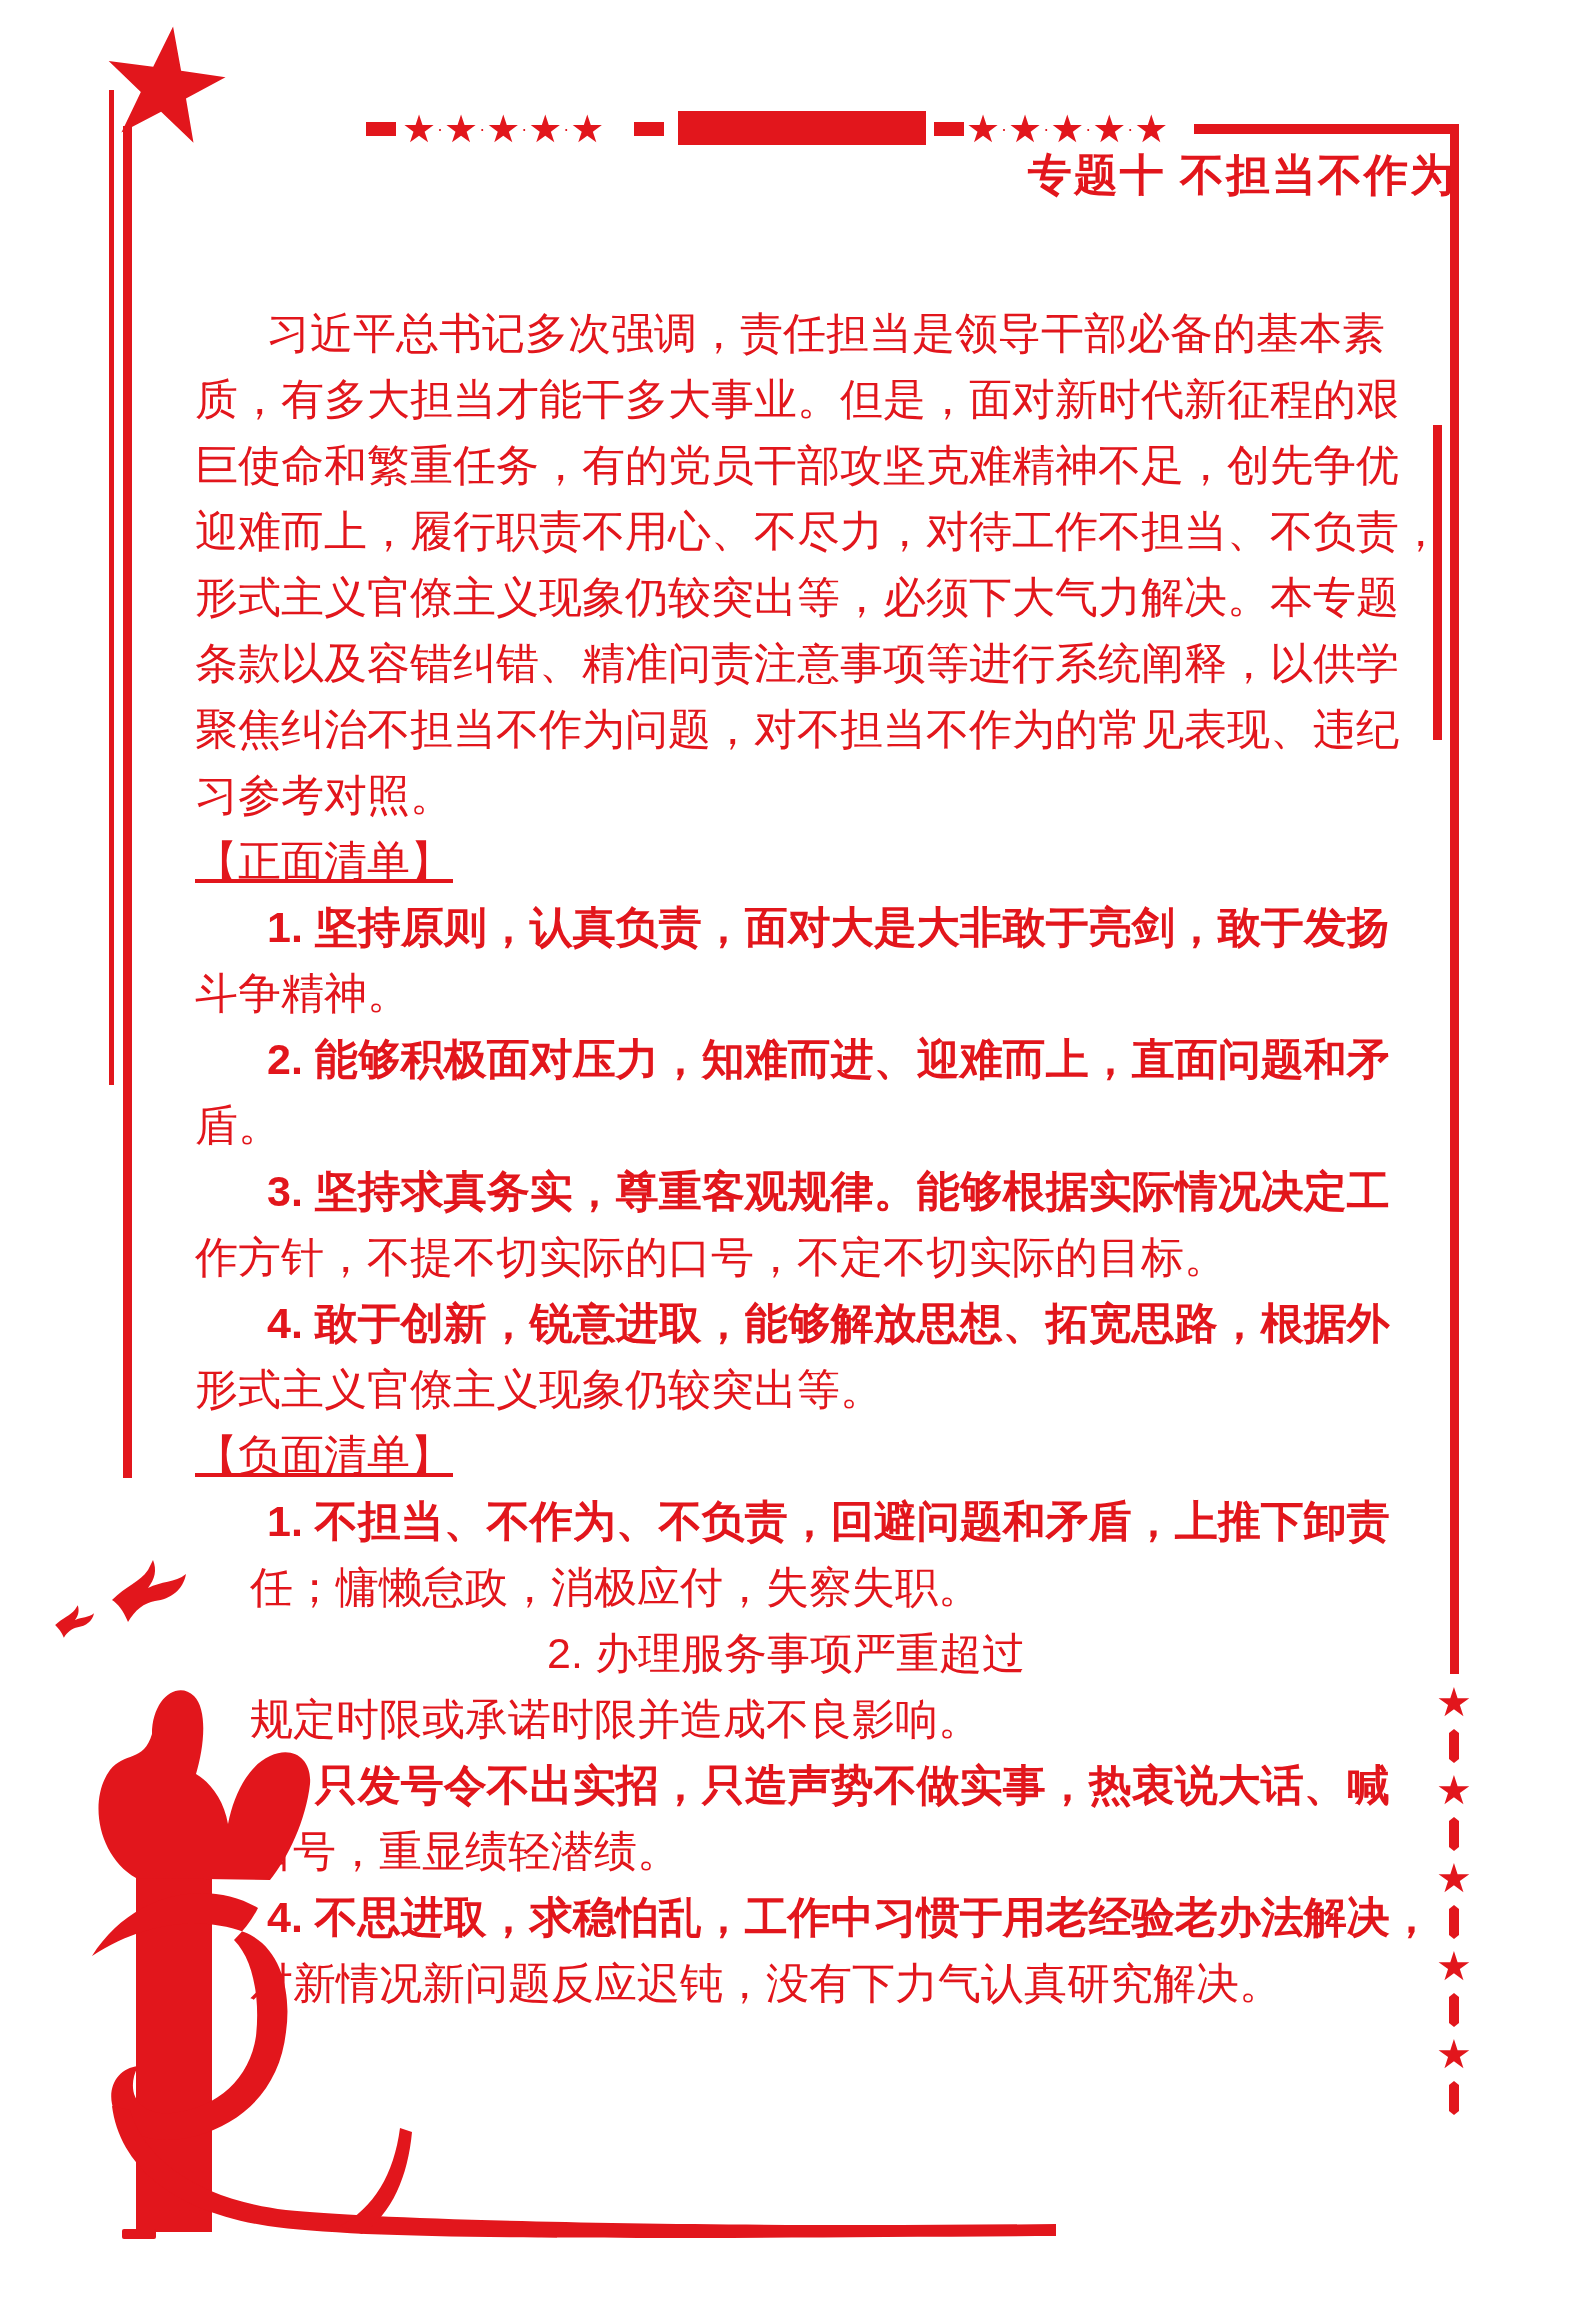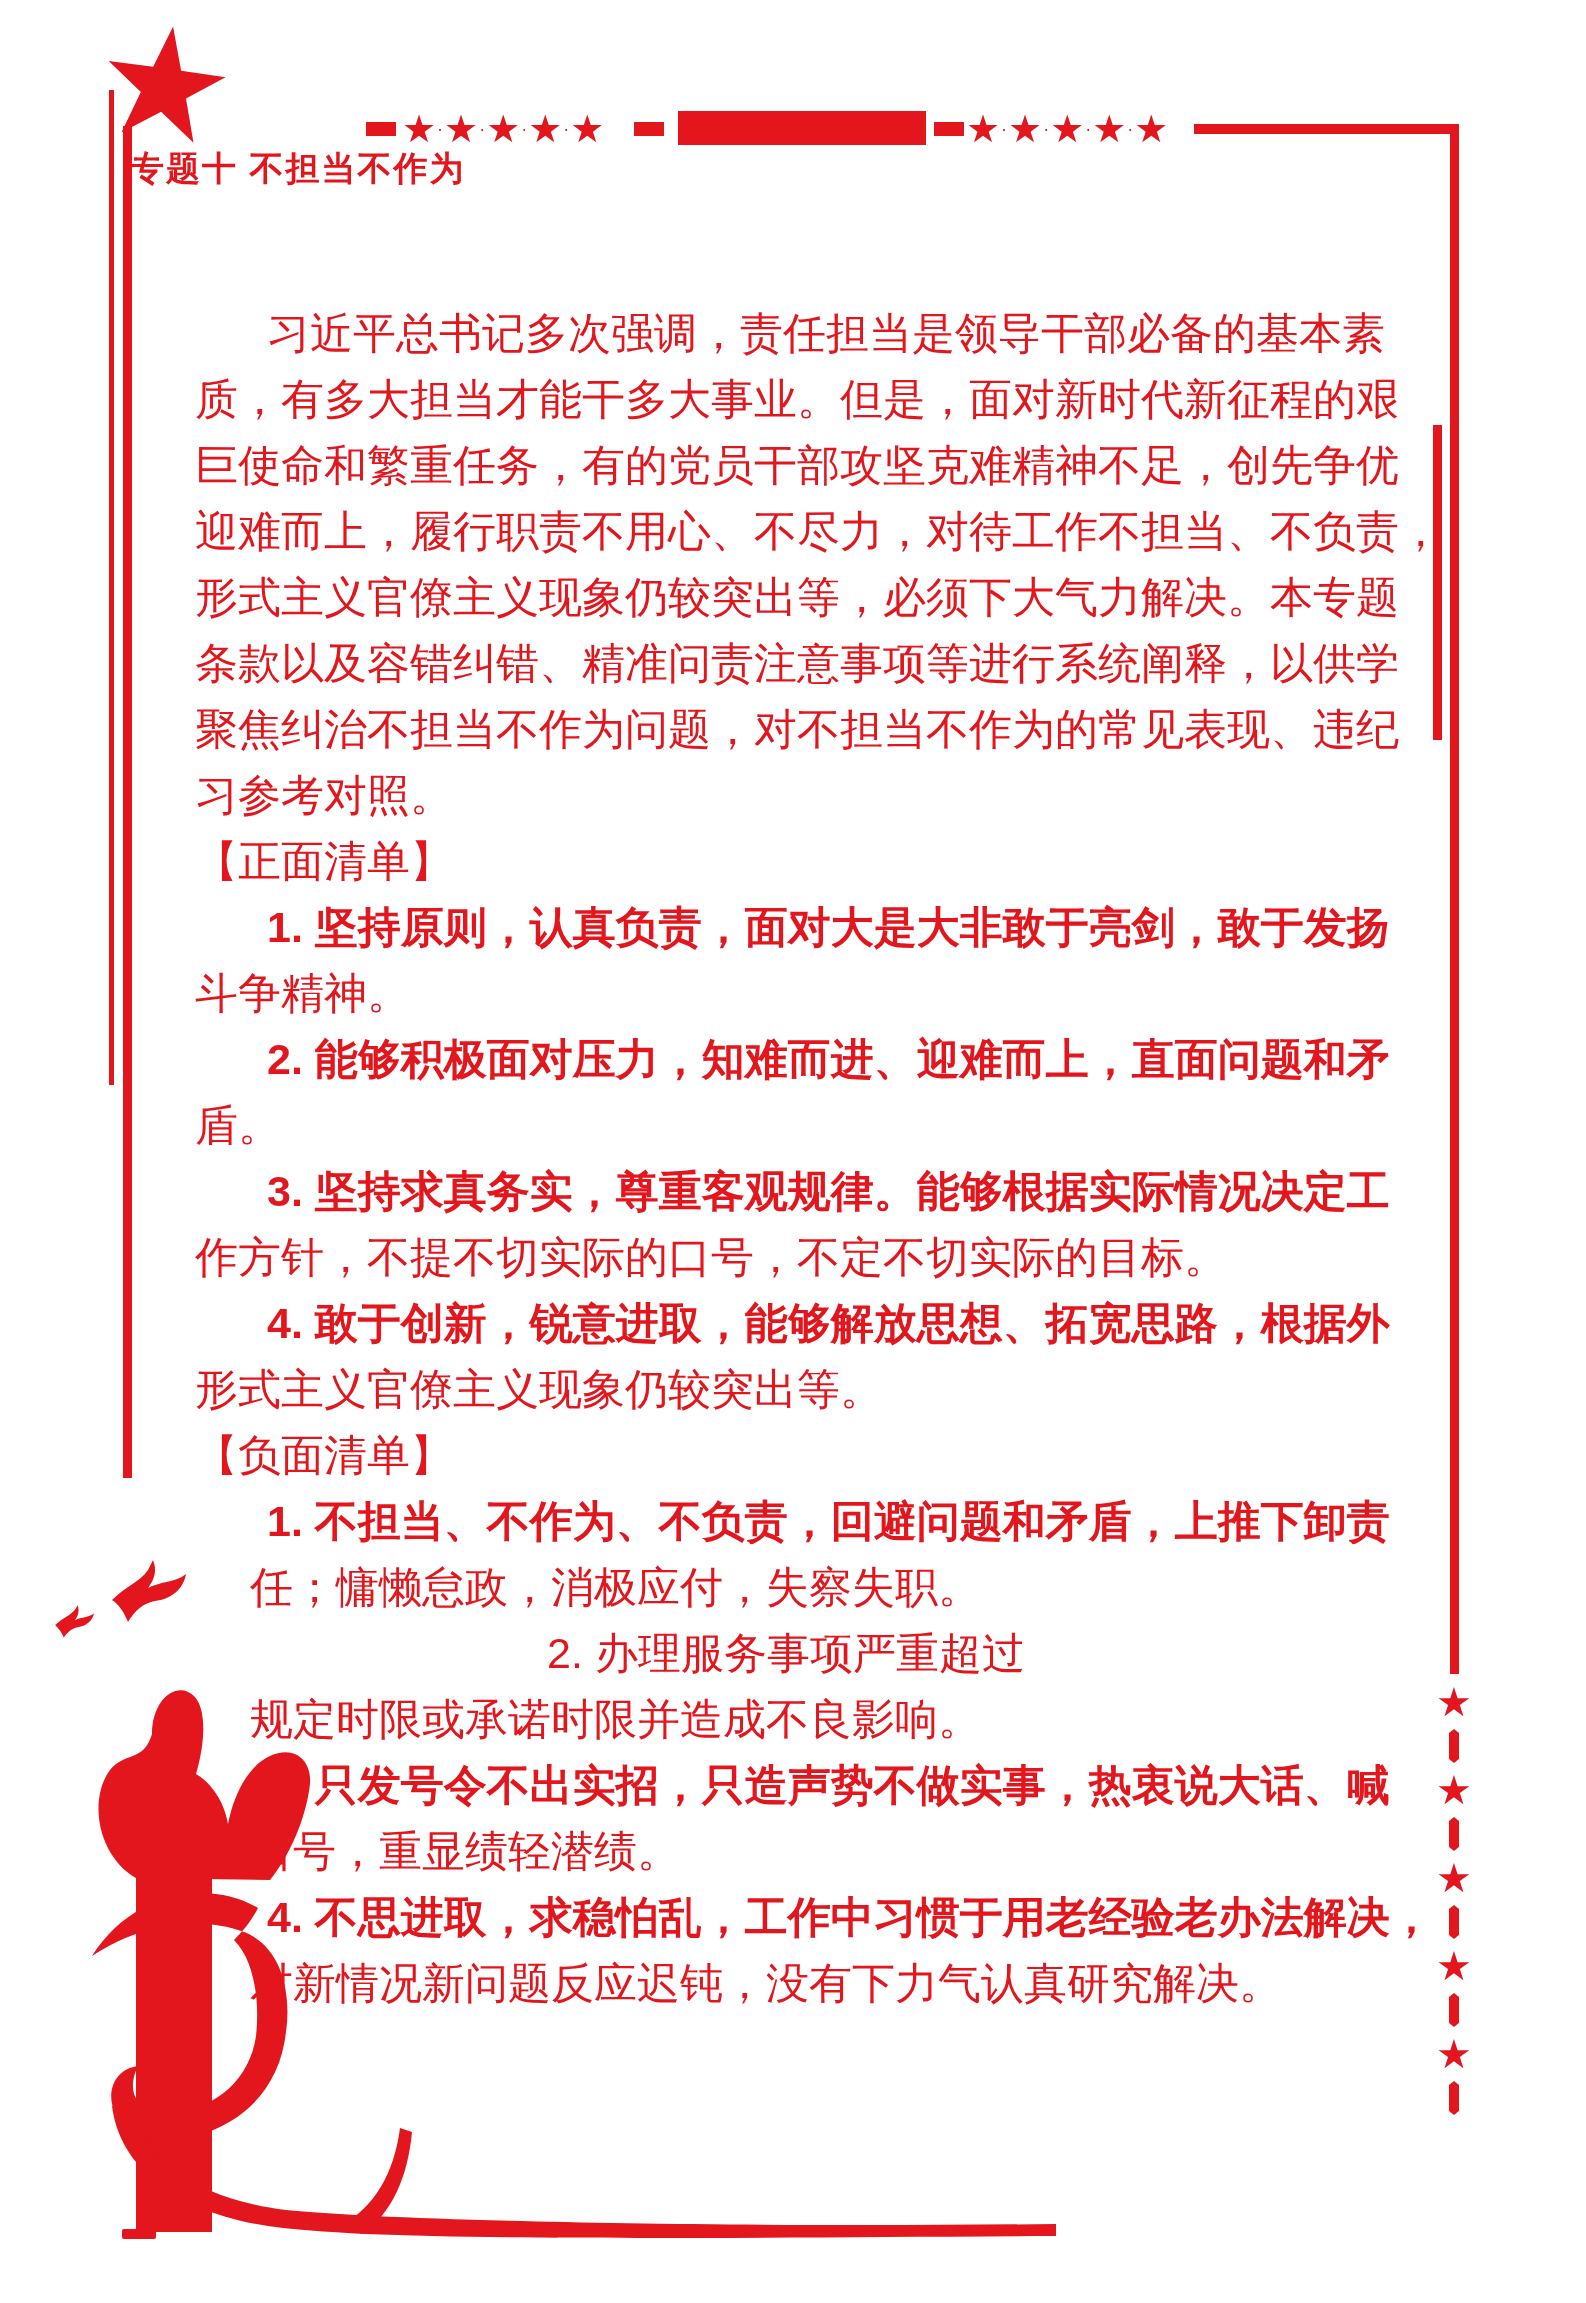--- a/index.html
+++ b/index.html
@@ -19,30 +19,30 @@
   .hdot{font-size:18px;line-height:46px;margin:0 1px;color:var(--accent);}
 
   
   .vline{background:var(--accent);}
   .star-col{display:flex;flex-direction:column;align-items:center;gap:7px;width:50px;}
   .cstar{font-size:40px;line-height:40px;color:var(--accent);}
   .cdash{width:10px;height:34px;background:var(--accent);
          clip-path:polygon(50% 0,100% 12%,100% 88%,50% 100%,0 88%,0 12%);}
 
   
-  .title{left:130px;right:130px;top:146px;text-align:left;
-         font-size:34px;font-weight:700;letter-spacing:2px;white-space:nowrap;}
+  .title{left:130px;right:130px;top:146px;text-align:right;
+         font-size:44px;font-weight:700;letter-spacing:2px;white-space:nowrap;}
   .body-text{left:195px;top:300px;width:1070px;}
   .tline{font-size:43px;line-height:66px;height:66px;white-space:nowrap;
          letter-spacing:0px;}
   .tline.para-first{padding-left:72px;}
   .tline.item-first{padding-left:72px;font-weight:bold;}
   .tline.item-first-shift{padding-left:112px;text-align:center;}
   .tline.item-cont-shift{padding-left:55px;}
-  .tline.heading{padding-left:0;}
+  .tline.heading{padding-left:0;text-decoration:underline;}
 </style>
 </head>
 <body>
 
 <div class="page" style="--accent: #e2161c;">
 
   <div class="abs" style="left:103px;top:24px;width:124px;height:120px;transform:rotate(8deg);">
     <svg width="124" height="120" viewBox="0 0 124 120">
       <polygon style="fill:var(--accent)" points="62,2 76.1,44.6 121,45 84.8,71.4 98.4,114.2 62,88 25.6,114.2 39.2,71.4 3,45 47.9,44.6"></polygon>
     </svg>

